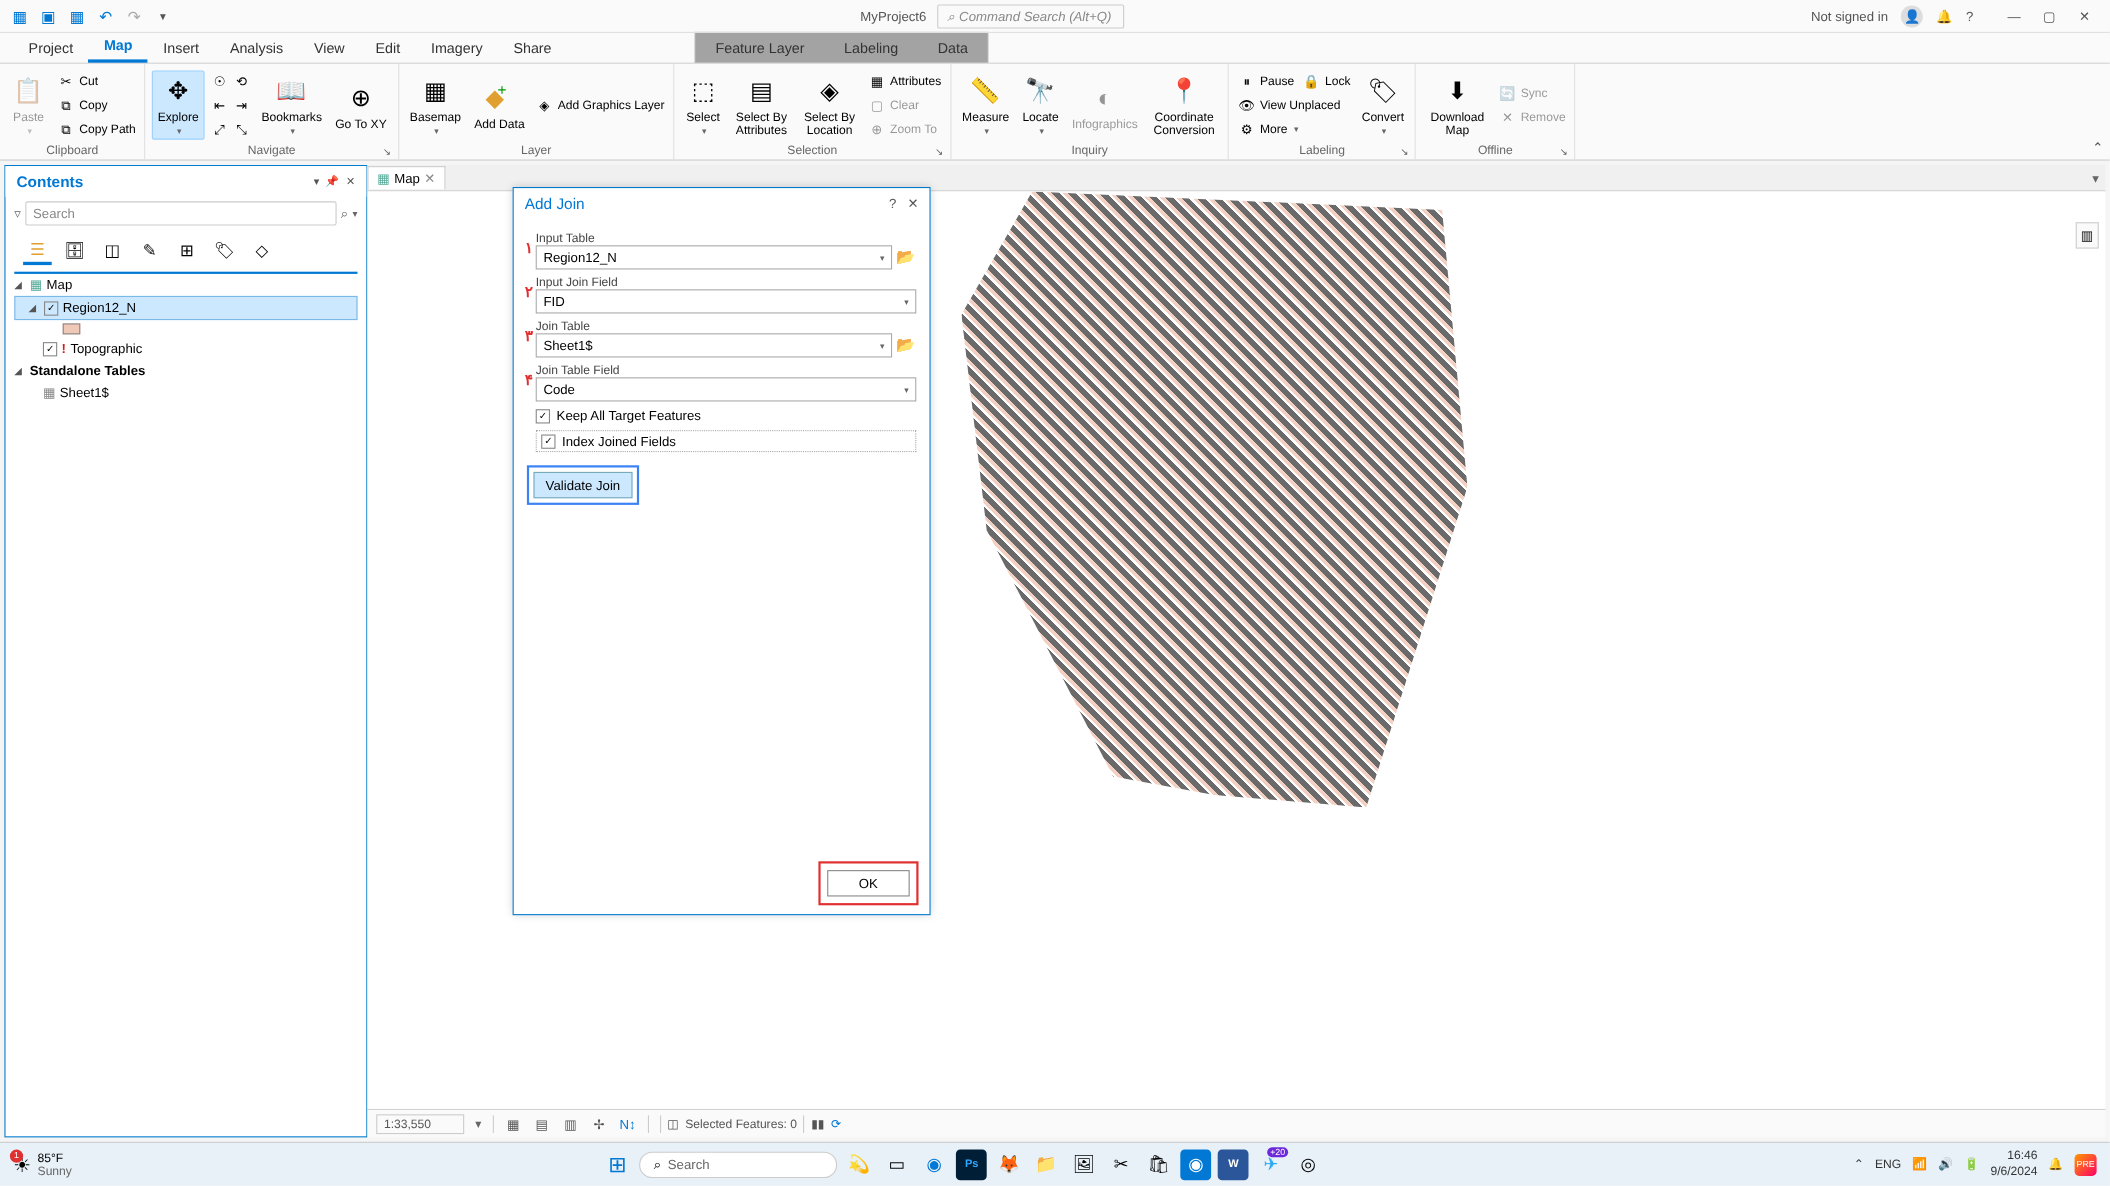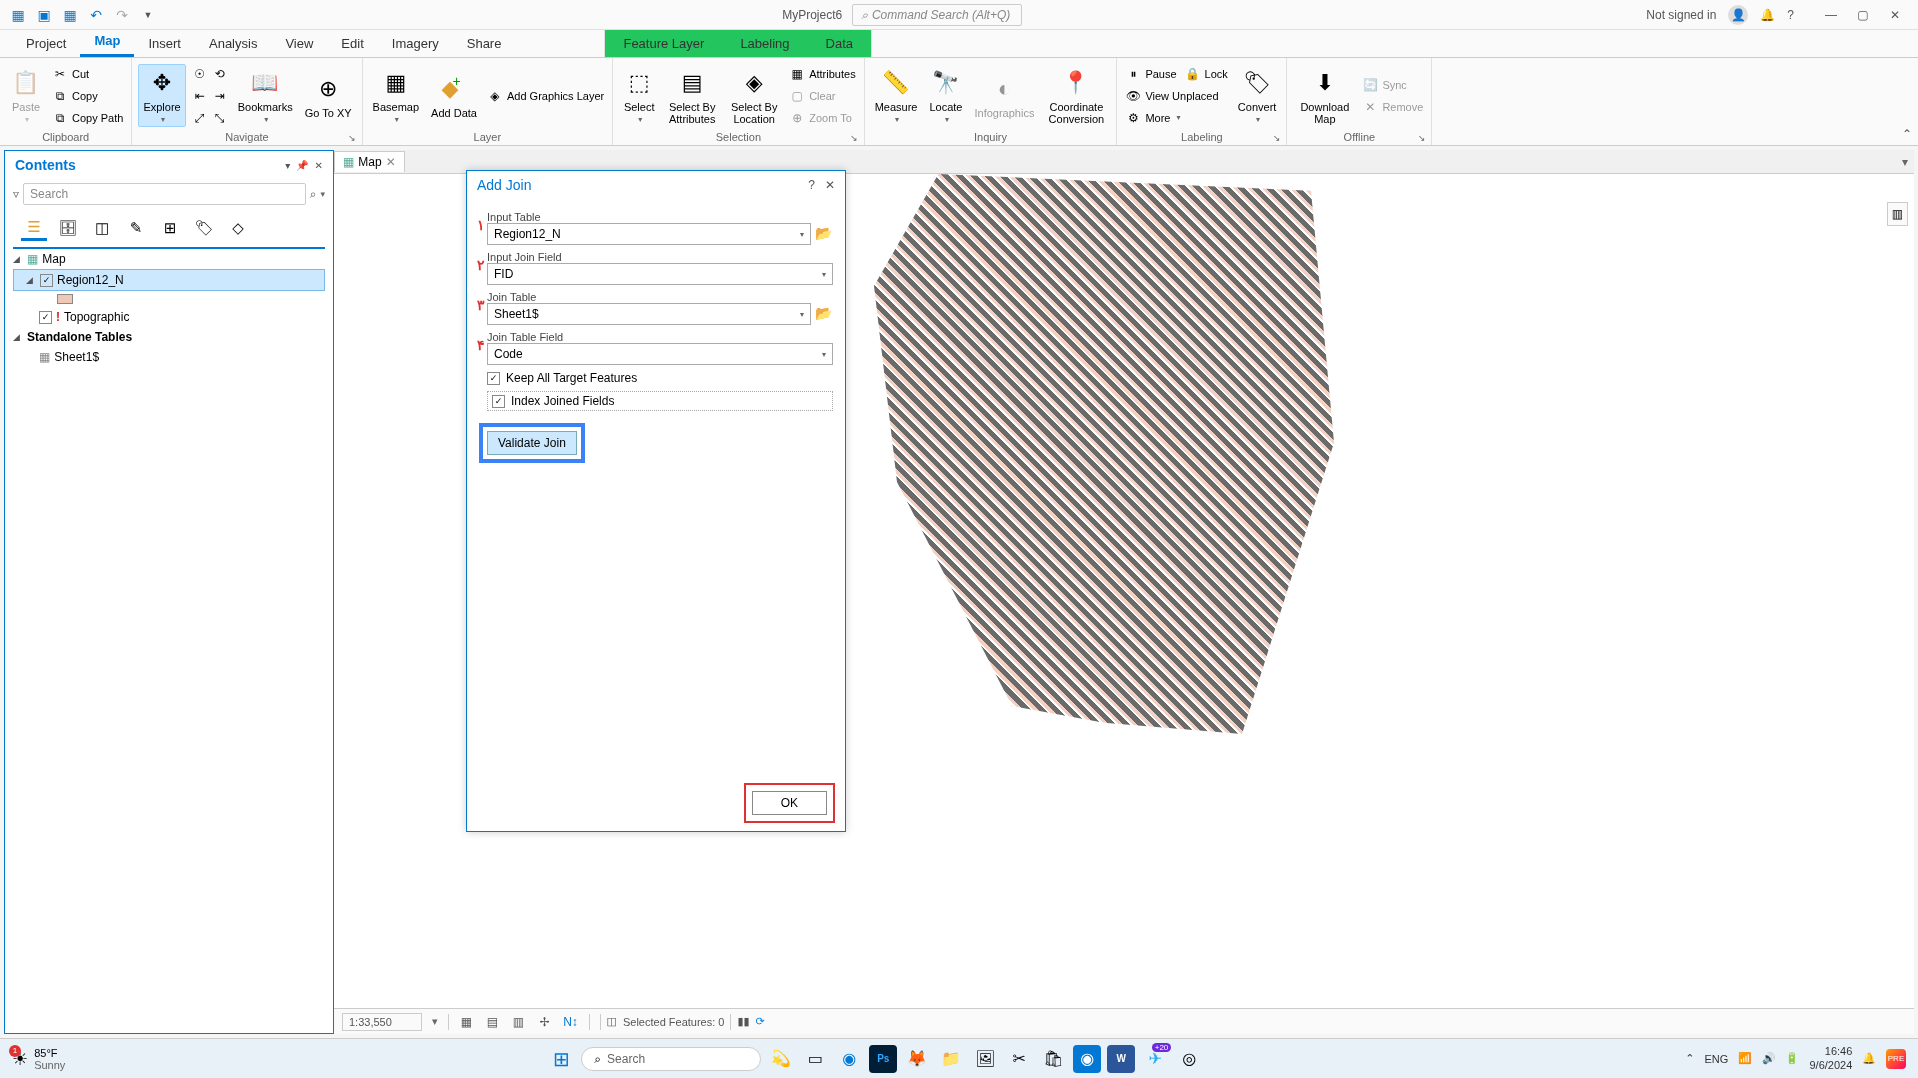--- a/index.html
+++ b/index.html
@@ -14,21 +14,21 @@
 .cmd-search { border: 1px solid #ccc; border-radius: 2px; padding: 3px 8px; width: 170px; color: #888; font-style: italic; display: flex; align-items: center; gap: 4px; }
 .titlebar-right { display: flex; align-items: center; gap: 12px; color: #555; }
 .user-badge { width: 20px; height: 20px; border-radius: 50%; background: #ddd; display: flex; align-items: center; justify-content: center; }
 .win-btns { display: flex; gap: 2px; margin-left: 10px; }
 .win-btn { width: 30px; height: 22px; display: flex; align-items: center; justify-content: center; font-size: 12px; color: #555; }
 
 
 .ribbon-tabs { height: 28px; background: #fafafa; display: flex; align-items: flex-end; padding-left: 12px; border-bottom: 1px solid #ccc; }
 .ribbon-tab { padding: 6px 14px; font-size: 13px; color: #333; cursor: pointer; }
 .ribbon-tab.active { border-bottom: 3px solid #0078d4; color: #0078d4; font-weight: 600; }
-.context-tab-group { margin-left: 89px; display: flex; background: #22c55e; border: 1px solid #e0e0e0; border-bottom: none; }
+.context-tab-group { margin-left: 116px; display: flex; background: #a3a3a3; border: 1px solid #e0e0e0; border-bottom: none; }
 .context-tab { padding: 6px 18px; font-size: 13px; color: #333; }
 
 
 .ribbon { height: 88px; background: #fafafa; border-bottom: 1px solid #ccc; display: flex; position: relative; }
 .ribbon-group { border-right: 1px solid #e0e0e0; padding: 2px 6px 0 6px; display: flex; flex-direction: column; align-items: center; }
 .group-body { flex: 1; display: flex; align-items: center; gap: 4px; }
 .group-label { font-size: 11px; color: #666; padding-bottom: 2px; text-align: center; width: 100%; position: relative; }
 .dlg-launcher { position: absolute; right: 0; bottom: 2px; font-size: 9px; color: #666; }
 .large-btn { display: flex; flex-direction: column; align-items: center; gap: 2px; padding: 2px 4px; font-size: 11px; cursor: pointer; }
 .large-icon { width: 32px; height: 32px; display: flex; align-items: center; justify-content: center; font-size: 22px; }
@@ -83,21 +83,21 @@
 .dialog { position: absolute; left: 466px; top: 170px; width: 380px; height: 662px; background: #fff; border: 1px solid #007acc; box-shadow: 0 0 8px rgba(0,0,0,0.2); z-index: 100; display: flex; flex-direction: column; }
 .dialog-header { padding: 6px 10px; display: flex; justify-content: space-between; align-items: center; }
 .dialog-title { color: #0078d4; font-size: 14px; }
 .dialog-hdrbtns { display: flex; gap: 10px; color: #555; }
 .dialog-body { flex: 1; padding: 6px 12px; position: relative; }
 .field-label { font-size: 11px; color: #444; margin-top: 6px; margin-left: 8px; }
 .field-row { display: flex; align-items: center; gap: 4px; }
 .combo { flex: 1; border: 1px solid #aaa; padding: 3px 6px; font-size: 12px; display: flex; justify-content: space-between; align-items: center; margin-left: 8px; }
 .browse-btn { width: 18px; height: 18px; color: #e0a030; font-size: 14px; }
 .check-row { display: flex; align-items: center; gap: 6px; margin-left: 8px; margin-top: 6px; font-size: 12px; }
-.validate-wrap { border: 4px solid #3b82f6; padding: 4px; display: inline-block; margin-top: 12px; margin-left: 0px; }
+.validate-wrap { border: 2px solid #3b82f6; padding: 4px; display: inline-block; margin-top: 12px; margin-left: 0px; }
 .validate-btn { background: #cce8ff; border: 1px solid #7ab; padding: 4px 10px; font-size: 12px; }
 .ok-wrap { position: absolute; right: 10px; bottom: 8px; border: 2px solid #e03030; padding: 6px; }
 .ok-btn { border: 1px solid #888; padding: 4px 28px; background: #fff; font-size: 12px; }
 .field-num { position: absolute; left: -2px; color: #e03030; font-weight: bold; font-size: 14px; }
 
 
 .taskbar { position: absolute; bottom: 0; left: 0; right: 0; height: 40px; background: #e8f0f8; display: flex; align-items: center; padding: 0 12px; border-top: 1px solid #ccc; }
 .weather { display: flex; align-items: center; gap: 6px; font-size: 11px; }
 .taskbar-center { flex: 1; display: flex; justify-content: center; align-items: center; gap: 6px; }
 .task-search { display: flex; align-items: center; gap: 6px; background: #fff; border: 1px solid #ccc; border-radius: 20px; padding: 4px 12px; width: 180px; }

